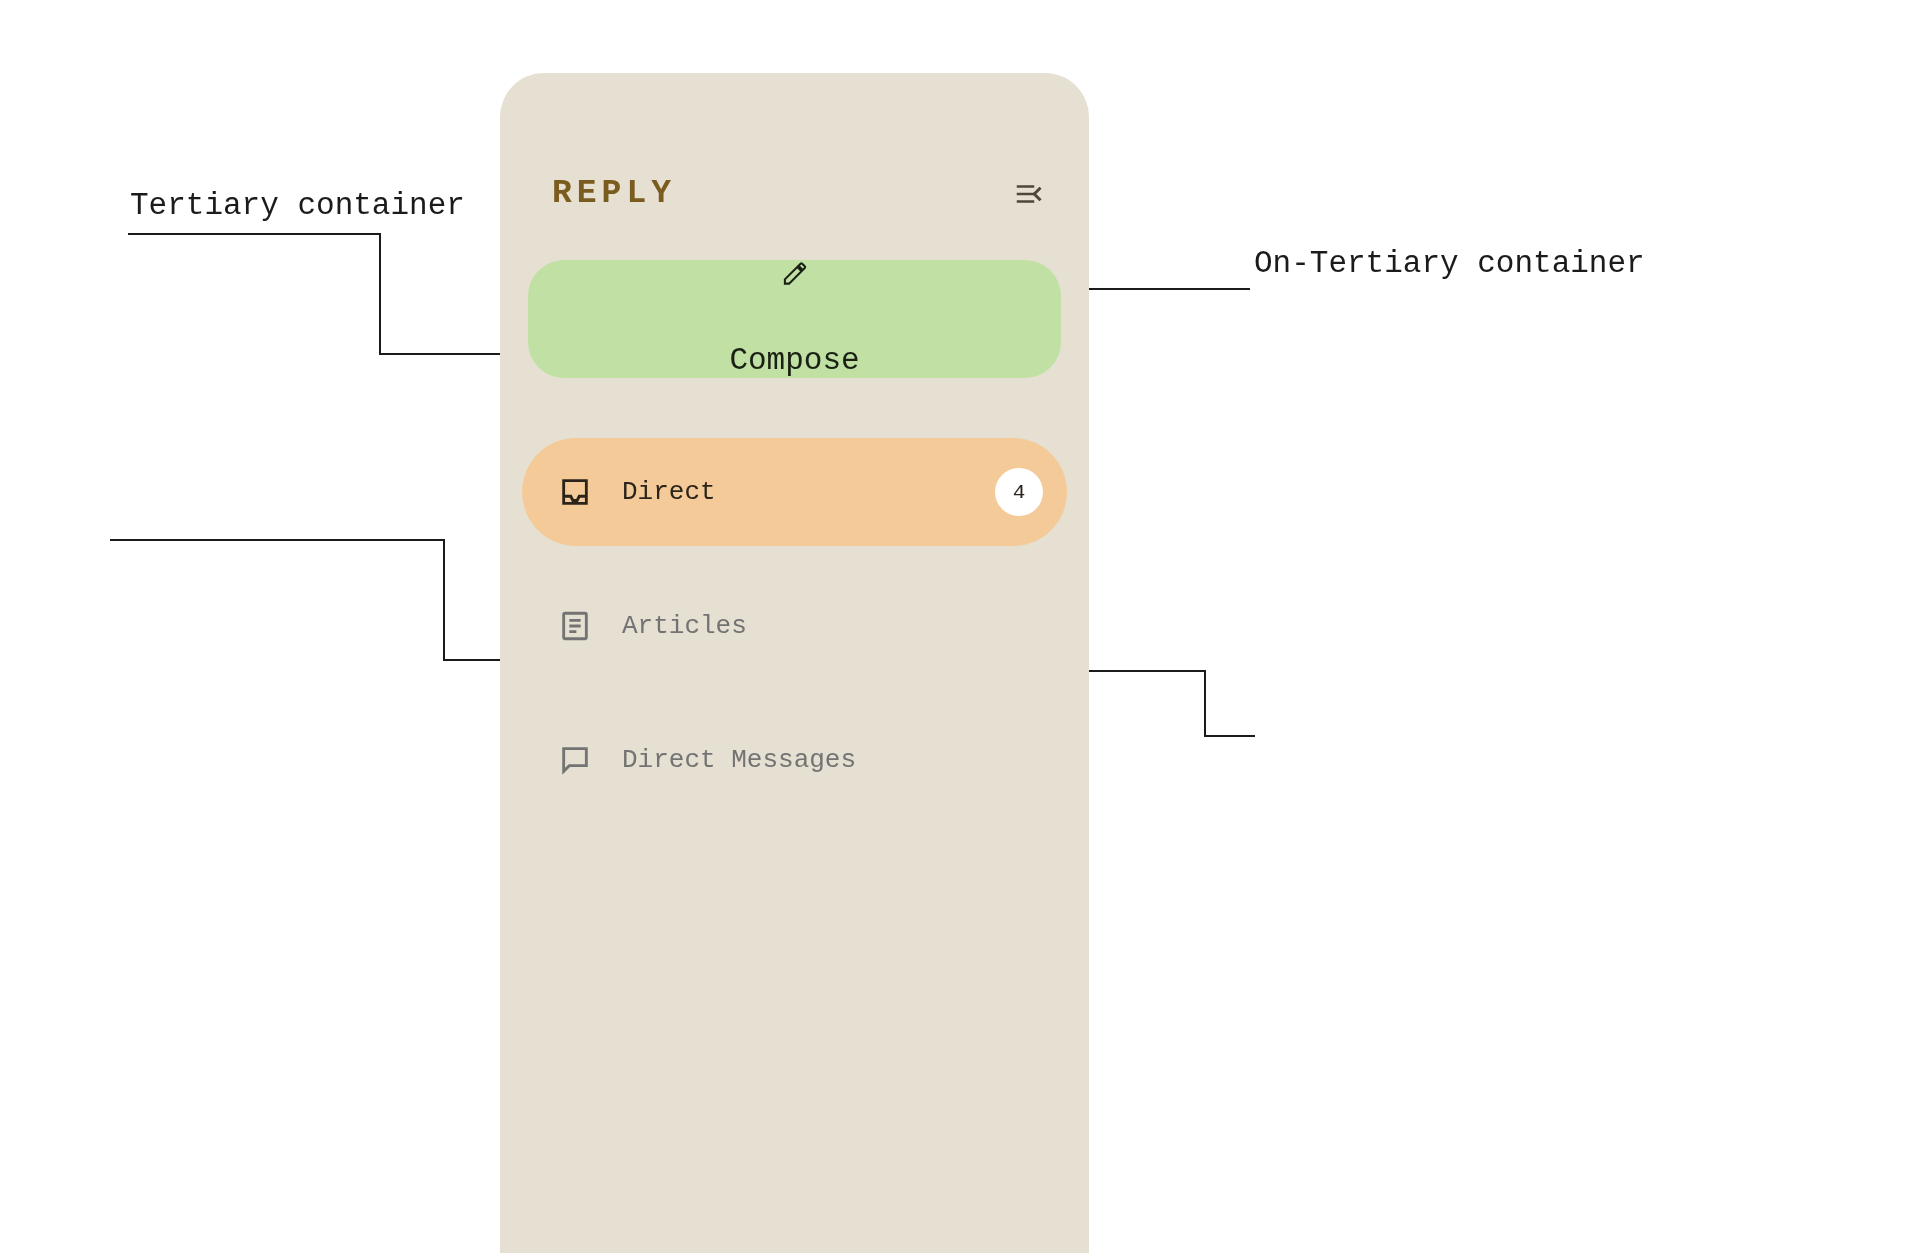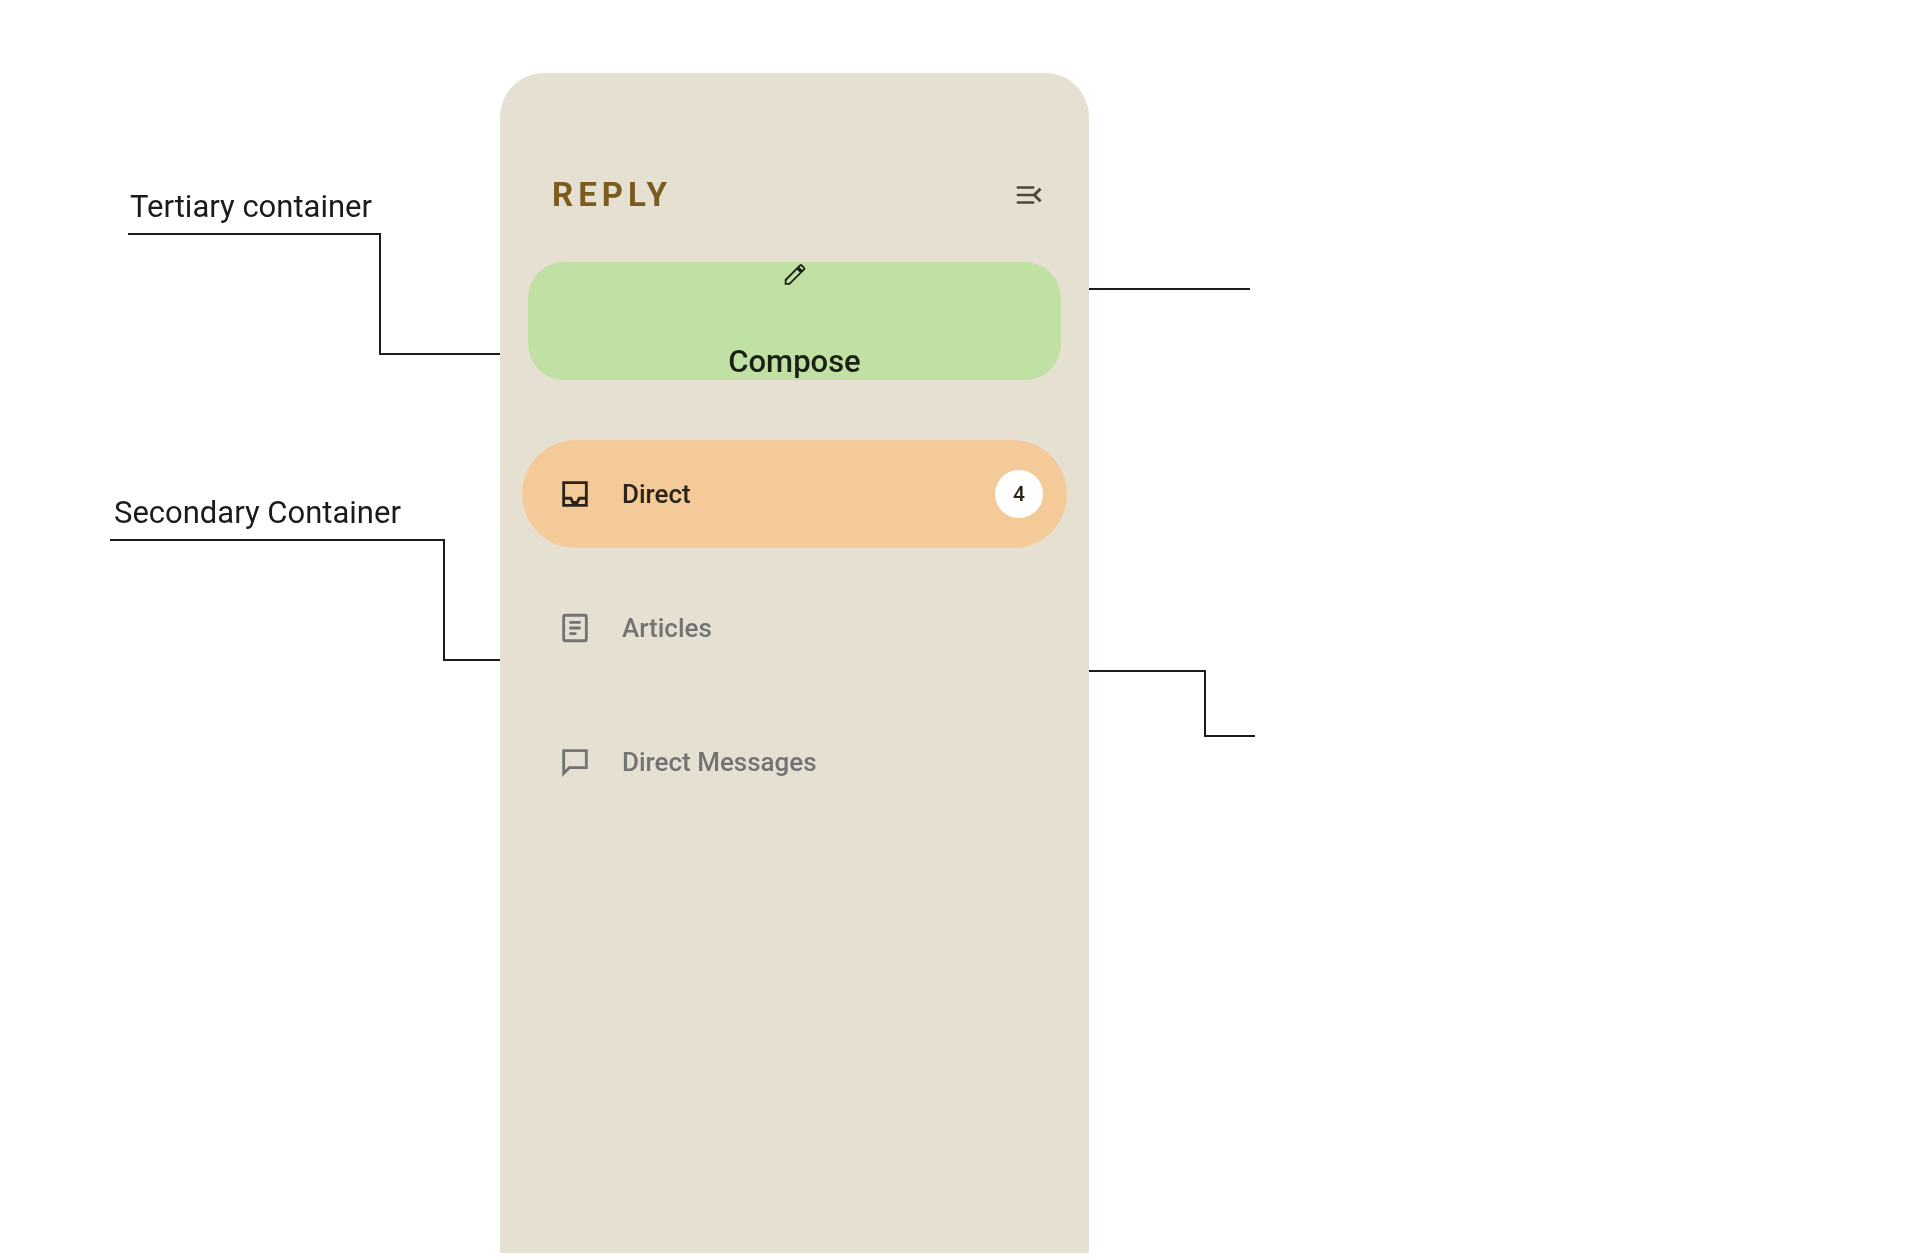--- a/index.html
+++ b/index.html
@@ -1,17 +1,17 @@
 <!DOCTYPE html>
 <html><head>
 <meta charset="utf-8">
 <style>
   * { box-sizing: border-box; margin: 0; padding: 0; }
   html, body { width: 1916px; height: 1260px; background: #ffffff; font-family: -apple-system, BlinkMacSystemFont, "Segoe UI", Roboto, Helvetica, Arial, sans-serif; }
-  .stage { position: relative; width: 1916px; height: 1124px; }
+  .stage { position: relative; width: 1916px; height: 1124px; font-family: Liberation Mono, monospace; }
   
   
   .panel {
     position: absolute;
     left: 500px; top: 73px;
     width: 589px; height: 1180px;
     background: #e6e0d3;
     border-radius: 44px 44px 0 0;
     padding-top: 32px;
   }
@@ -70,25 +70,25 @@
 </head>
 <body>
 
 <div class="stage">
 
   <div class="annot left-label" style="left:130px; top:188px;">Tertiary container</div>
   <svg class="annot-line" style="left:128px; top:228px; width:452px; height:130px;" viewBox="0 0 452 130">
     <path d="M0 6 L252 6 L252 126 L450 126"></path>
   </svg>
 
-  <div class="annot left-label" style="left:114px; top:494px;">Secondary Container</div>
   <svg class="annot-line" style="left:110px; top:534px; width:490px; height:130px;" viewBox="0 0 490 130">
     <path d="M0 6 L334 6 L334 126 L490 126"></path>
   </svg>
 
+  <div class="annot" style="left:1254px; top:246px;">On-Tertiary container</div>
   <svg class="annot-line" style="left:890px; top:287px; width:360px; height:120px;" viewBox="0 0 360 120">
     <path d="M360 2 L130 2 L130 102 L0 102"></path>
   </svg>
 
   <svg class="annot-line" style="left:755px; top:666px; width:500px; height:76px;" viewBox="0 0 500 76">
     <path d="M500 70 L450 70 L450 5 L0 5"></path>
   </svg>
 
   <div class="panel">
 

